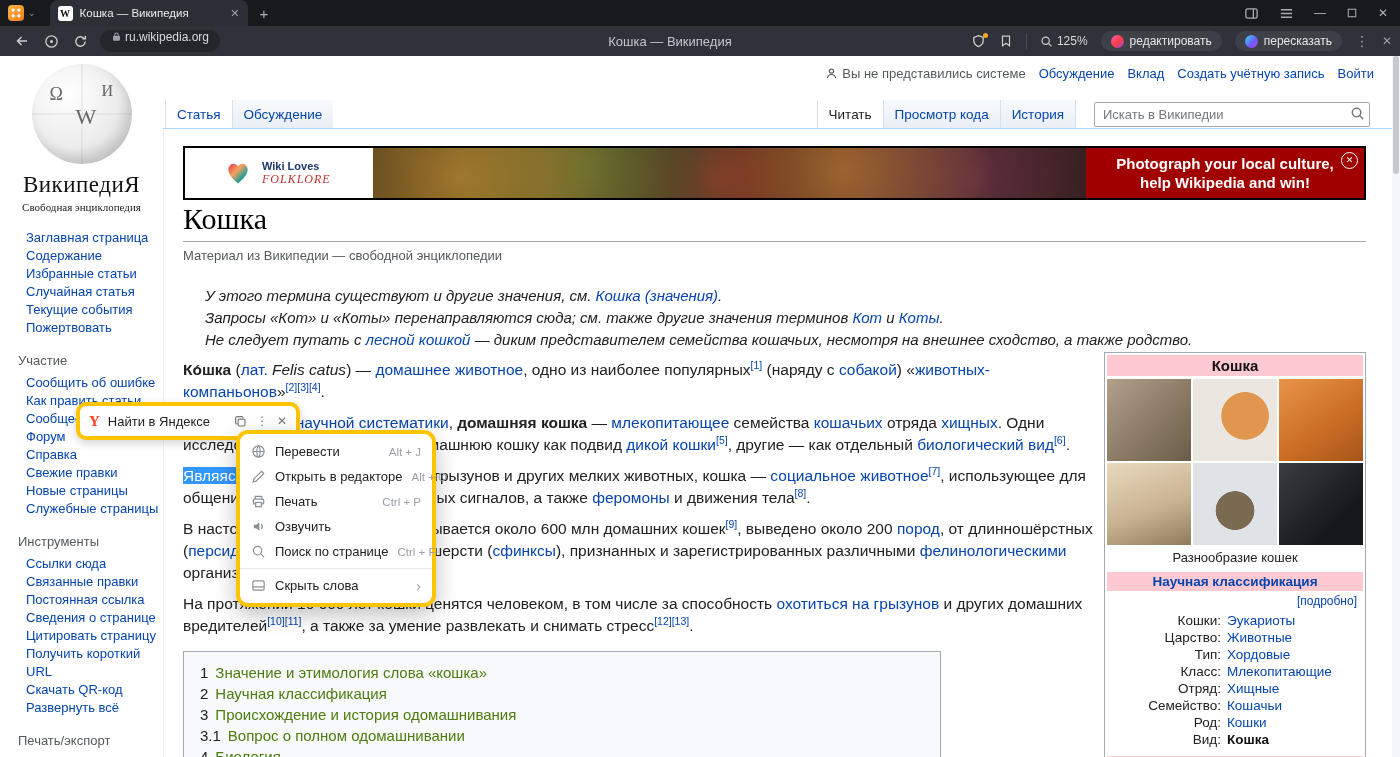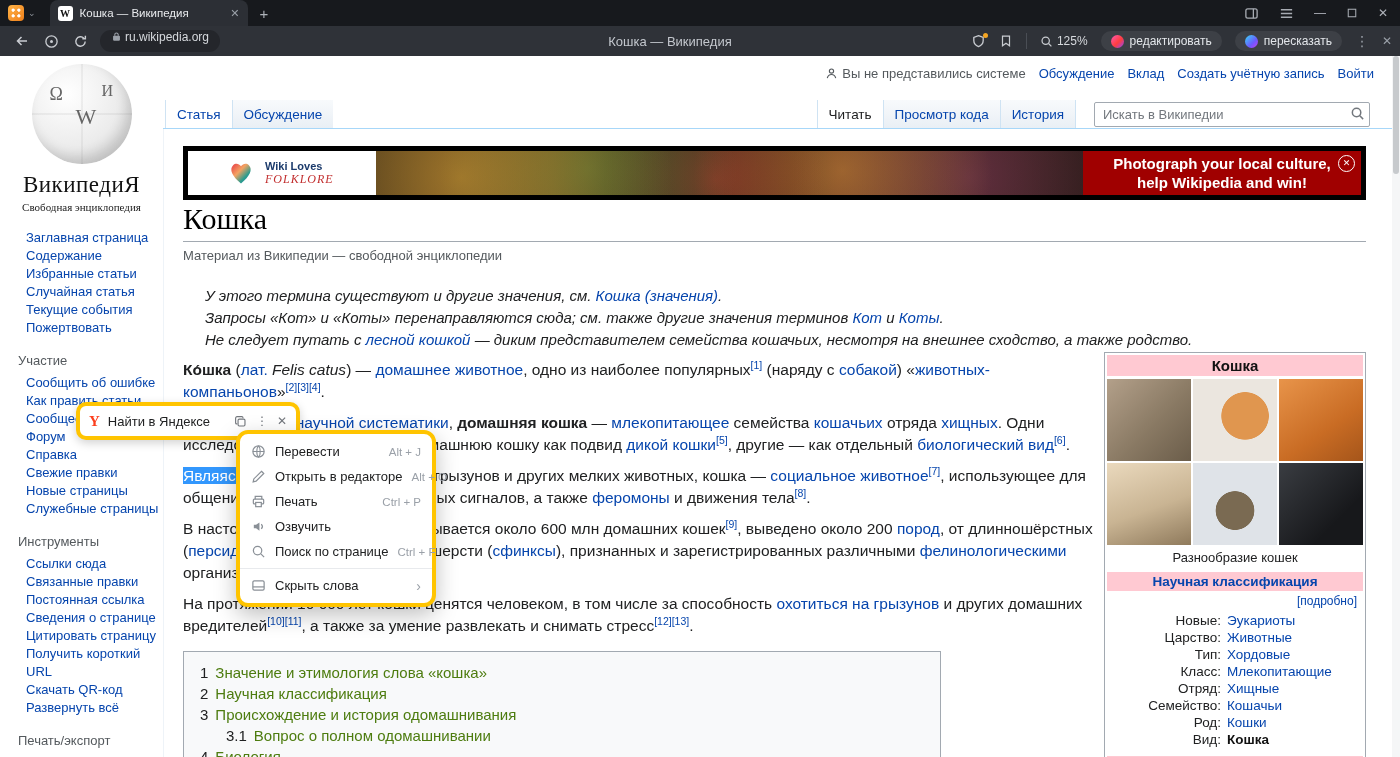--- a/index.html
+++ b/index.html
@@ -78,21 +78,21 @@
   .wtab.dark{color:#202122;}
   .ltabs{display:flex;margin-left:2px;height:28px;}
   .rtabs{display:flex;height:28px;margin-left:auto;}
   .rtabs .wtab:last-child{border-right:1px solid #cfe3f3;}
   .searchwrap{position:relative;align-self:center;margin:0 30px 0 18px;}
   .wsearch{width:238px;height:23px;border:1px solid #a2a9b1;border-radius:2px;font-size:13px;
            padding:0 28px 0 8px;color:#202122;outline:none;font-family:"Liberation Sans",sans-serif;}
   .wsearch::placeholder{color:#72777d;}
   .searchbtn{position:absolute;right:5px;top:4px;cursor:pointer;}
   
-  .banner{position:absolute;left:183px;top:90px;width:1183px;height:54px;display:flex;border:5px solid #000000;
+  .banner{position:absolute;left:183px;top:90px;width:1183px;height:54px;display:flex;border:2px solid #000000;
           box-sizing:border-box;z-index:3;cursor:pointer;}
   .b-left{width:188px;background:#fff;display:flex;align-items:center;gap:9px;padding-left:38px;box-sizing:border-box;}
   .b-logo-t1{font-size:11px;color:#1b3a6b;font-weight:bold;}
   .b-logo-t2{font-size:12px;color:#c22f2f;font-style:italic;font-family:"Liberation Serif",serif;letter-spacing:1px;}
   .b-photos{flex:1;background:
      radial-gradient(circle at 12% 60%,rgba(240,180,60,.55),transparent 34%),
      radial-gradient(circle at 30% 40%,rgba(90,140,60,.5),transparent 30%),
      radial-gradient(circle at 48% 65%,rgba(200,60,50,.5),transparent 30%),
      radial-gradient(circle at 66% 45%,rgba(230,160,60,.5),transparent 32%),
      radial-gradient(circle at 84% 60%,rgba(150,60,120,.45),transparent 30%),
@@ -110,21 +110,21 @@
   .para{width:912px;font-size:15.5px;line-height:22px;margin:9px 0;}
   .seg-b{font-weight:bold;}
   .seg-i{font-style:italic;}
   .seg-l{color:#0645ad;cursor:pointer;}
   sup.seg-r{font-size:10.5px;line-height:0;color:#0645ad;cursor:pointer;}
   .seg-sel{background:#3297fd;color:#fff;}
   
   .toc{margin-top:14px;width:758px;box-sizing:border-box;border:1px solid #a2a9b1;background:#f8f9fa;
        padding:10px 16px;font-size:15px;line-height:21px;}
   .toc-row{white-space:nowrap;}
-  .ind1{margin-left:26px;}
+  .ind1{}
   .toc-num{color:#202122;margin-right:7px;}
   .toc-link{color:#4d7c0f;cursor:pointer;}
   
   .infobox{position:absolute;left:1104px;top:296px;width:262px;background:#fff;border:1px solid #a2a9b1;
            box-sizing:border-box;padding:2px;font-size:13.5px;z-index:2;}
   .ib-h{background:#ffc9d2;text-align:center;font-weight:bold;font-size:15px;padding:2px 0;color:#111;}
   .ib-h2{background:#ffc9d2;text-align:center;font-weight:bold;font-size:13.5px;padding:2px 4px;color:#0645ad;margin-top:2px;cursor:pointer;}
   .ib-h3{background:#ffc9d2;text-align:center;font-weight:bold;font-size:13.5px;padding:2px 4px;color:#111;margin-top:2px;}
   .ib-grid{display:grid;grid-template-columns:repeat(3,1fr);gap:2px;margin:3px 0;}
   .ib-grid div{height:82px;}
@@ -391,21 +391,21 @@
         <div class="ph3" title="red tabby cat"></div>
         <div class="ph4" title="siamese kitten"></div>
         <div class="ph5" title="tabby cat in snow"></div>
         <div class="ph6" title="black cat"></div>
       </div>
       <div class="ib-caption">Разнообразие кошек</div>
       <div class="ib-h2">Научная классификация</div>
       <div class="ib-details">[подробно]</div>
       <div class="ib-rows">
         <div class="ib-row">
-            <span class="ib-lbl">Новые:</span>
+            <span class="ib-lbl">Кошки:</span>
             <span class="ib-val">Эукариоты</span>
           </div>
         <div class="ib-row">
             <span class="ib-lbl">Царство:</span>
             <span class="ib-val">Животные</span>
           </div>
         <div class="ib-row">
             <span class="ib-lbl">Тип:</span>
             <span class="ib-val">Хордовые</span>
           </div>

